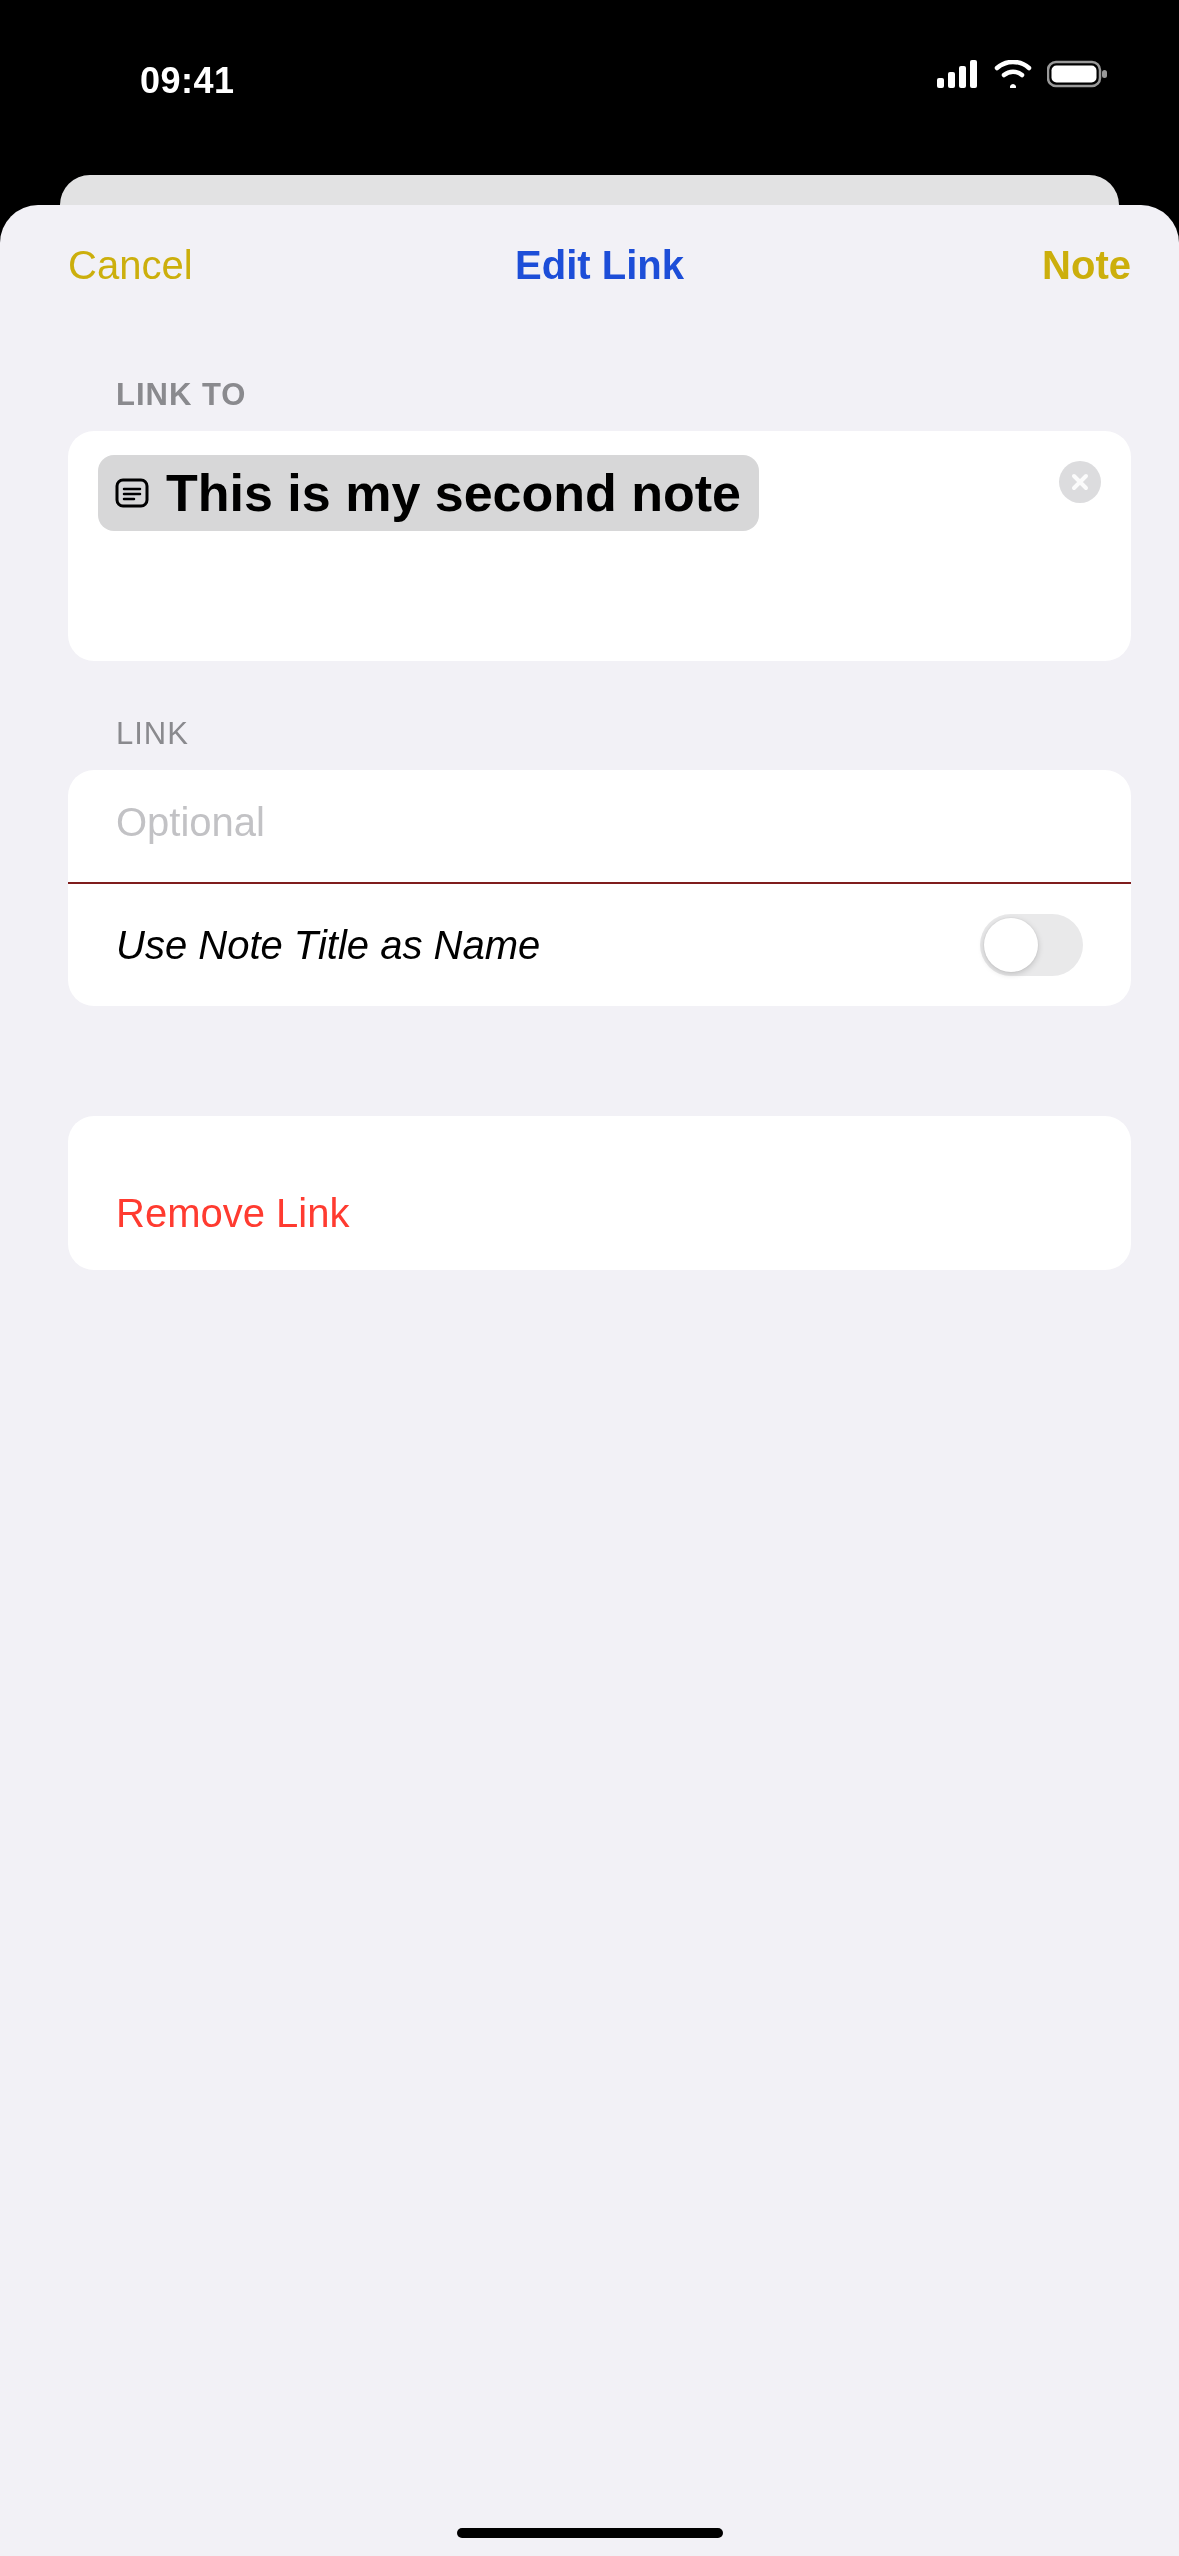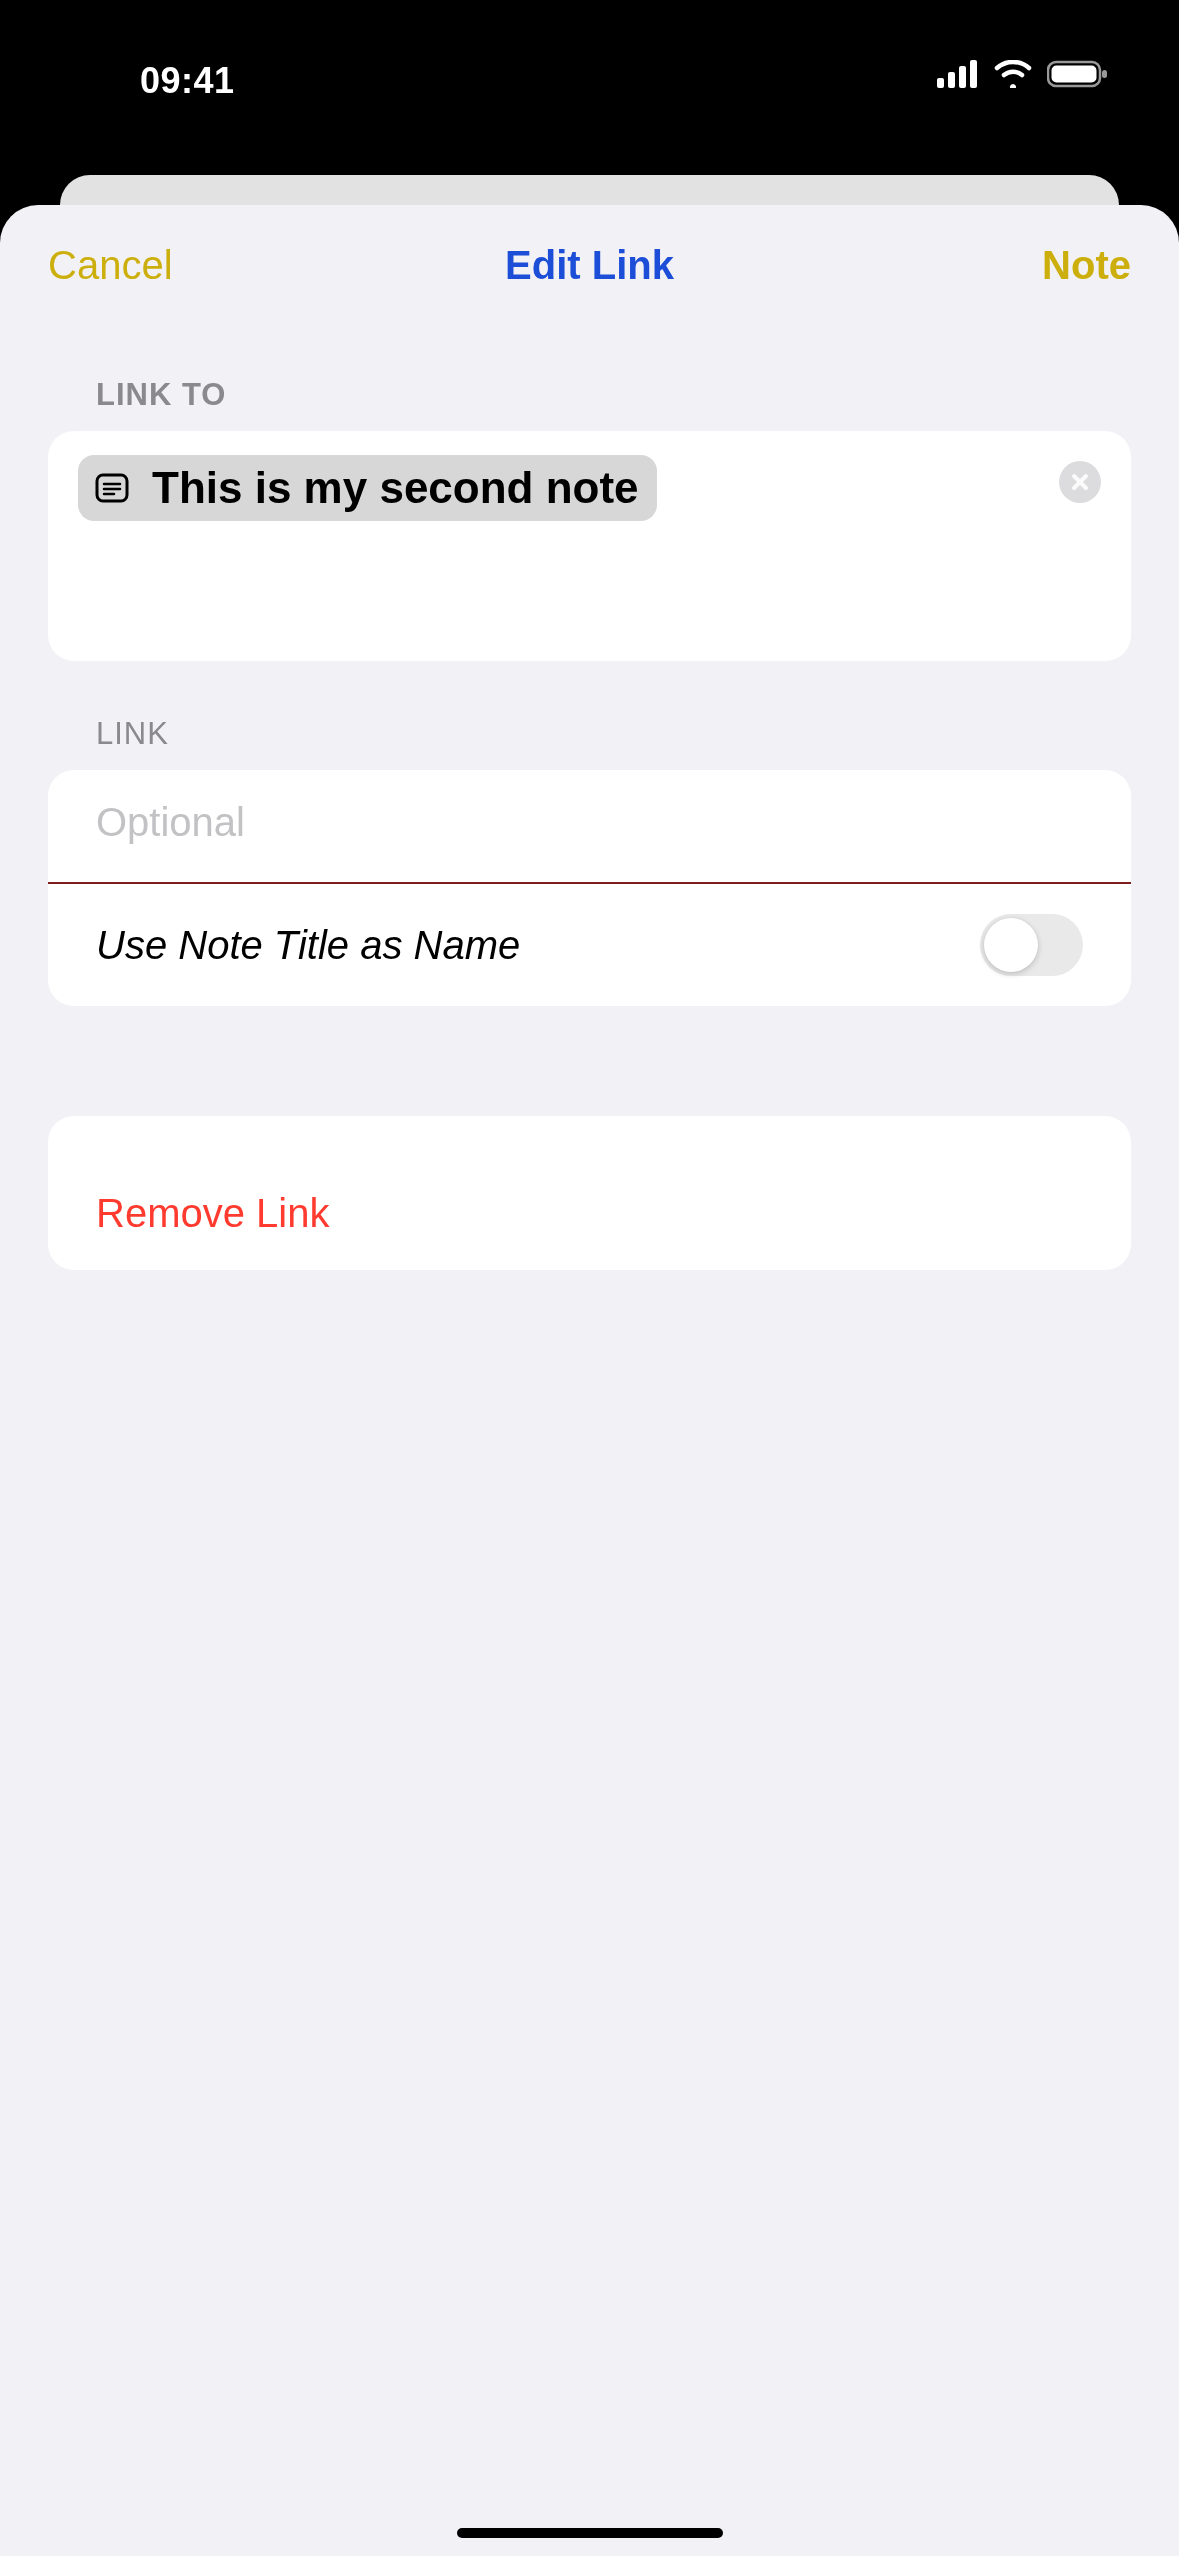--- a/index.html
+++ b/index.html
@@ -62,20 +62,21 @@
     
     .sheet {
       position: absolute;
       top: 205px;
       left: 0;
       right: 0;
       bottom: 0;
       background: #f2f1f6;
       border-top-left-radius: 38px;
       border-top-right-radius: 38px;
+      padding-left: 20px;
     }
 
     
     .nav-bar {
       height: 120px;
       display: flex;
       align-items: center;
       justify-content: space-between;
       padding: 0 48px;
       position: relative;
@@ -134,25 +135,25 @@
       min-height: 230px;
       display: flex;
       align-items: flex-start;
       justify-content: space-between;
       gap: 20px;
     }
 
     .link-chip {
       display: inline-flex;
       align-items: center;
-      gap: 20px;
+      gap: 14px;
       background: #d7d7d8;
       border-radius: 16px;
       padding: 8px 18px 8px 14px;
-      font-size: 44px;
+      font-size: 52px;
       color: #000;
     }
 
     .note-glyph {
       width: 40px;
       height: 40px;
       flex-shrink: 0;
     }
 
     .clear-btn {

